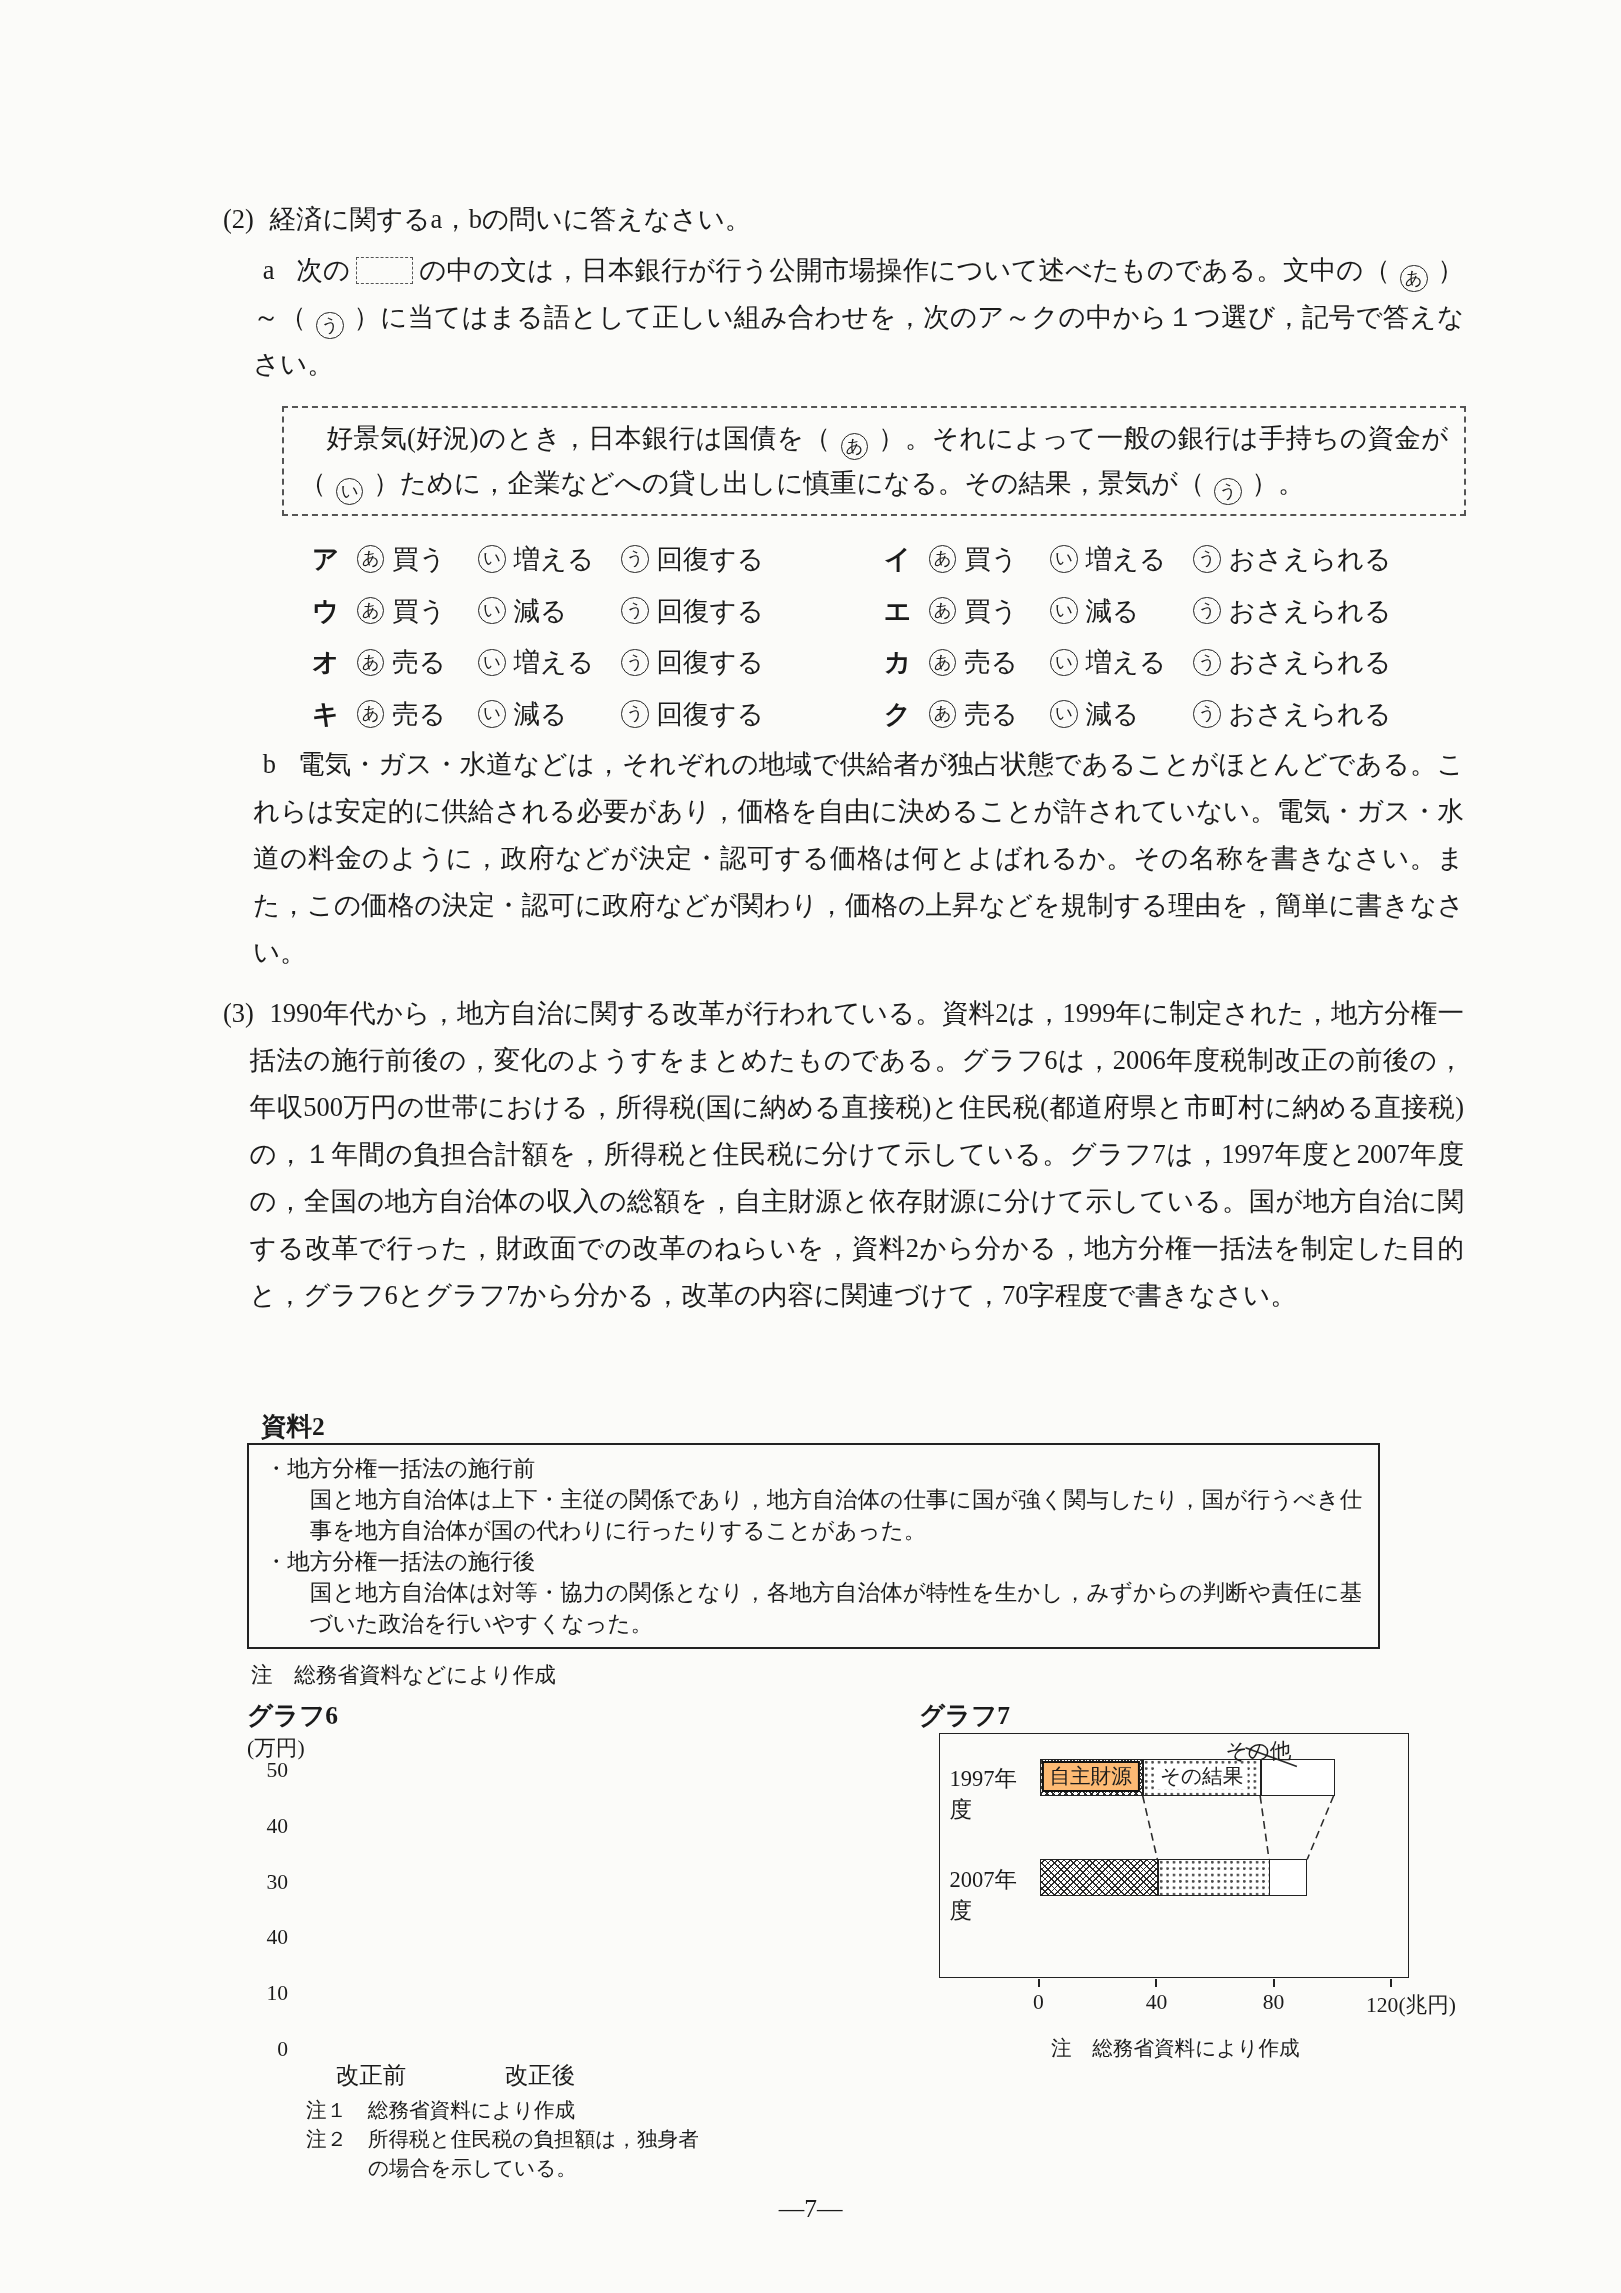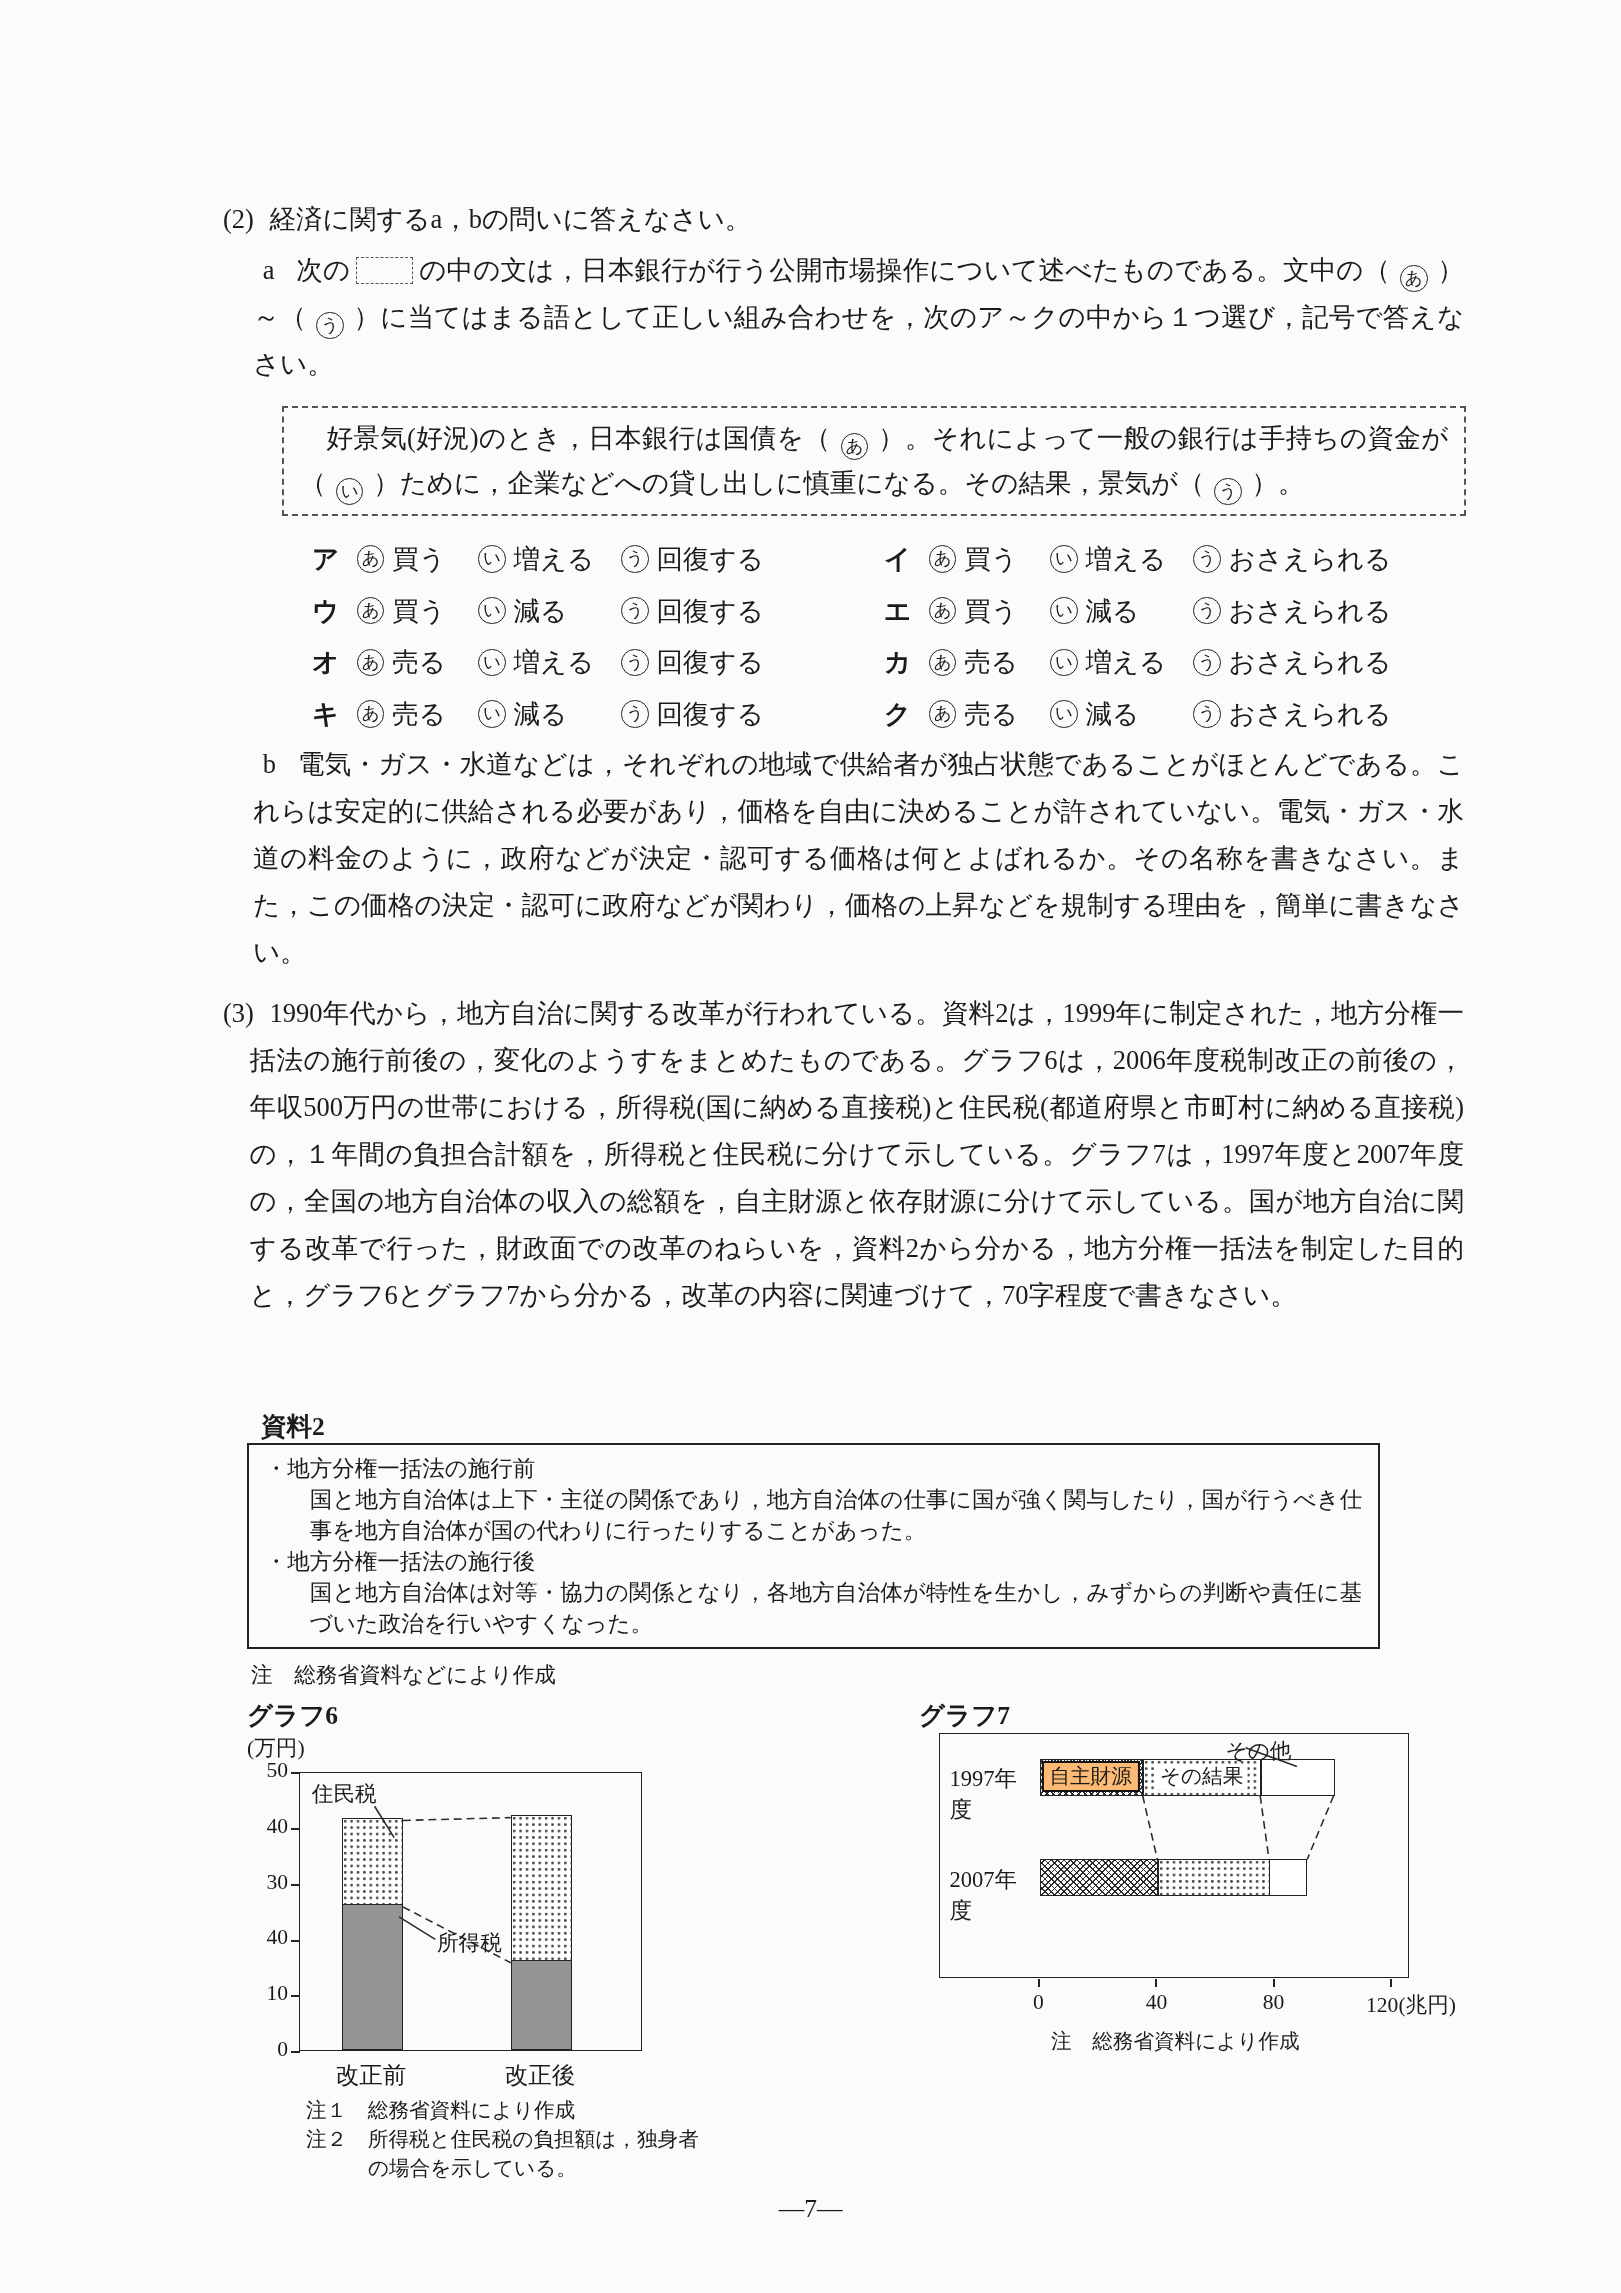--- a/index.html
+++ b/index.html
@@ -75,21 +75,21 @@
   .g7seg { position:absolute; height:37px; border:1.5px solid #222; }
   #g7-svg { position:absolute; left:0; top:0; pointer-events:none; }
   #g7-lab-jishu { position:absolute; border:2.5px solid #111; background:#fdba74; padding:0 5.9px;
                   font-size:20.6px; line-height:26.5px; transform:translateX(-50%); white-space:nowrap; }
   #g7-lab-izon  { position:absolute; background:#fff; padding:0 3.9px; font-size:20.6px; line-height:24.5px;
                   transform:translateX(-50%); white-space:nowrap; }
   #g7-other { position:absolute; left:242px; top:2px;margin-left:44px; }
   .g7-xtick { position:absolute; top:281px; width:2px; height:7.8px; background:#222; }
   .g7-xlab  { position:absolute; top:292px; width:59px; text-align:center; font-size:21.6px; }
   #g7-tick120 { position:absolute; top:292px; font-size:21.6px; }
-  #g7-note { position:absolute; left:132px; top:329px; font-size:20.6px; }
+  #g7-note { position:absolute; left:132px; top:336px; font-size:20.6px; }
 
   #footer { position:absolute; left:0; top:2194px; width:1621px; text-align:center; font-size:25.5px; }
 </style>
 </head>
 <body>
 
 <div id="page">
 
   <p id="q2-intro" class="qtext"><span class="qnum">(2)</span><span>経済に関するa，bの問いに答えなさい。</span></p>
 
@@ -188,44 +188,20 @@
   <div id="graph6">
     <div class="g-title">グラフ6</div>
     <div id="g6-unit">(万円)</div>
     <div id="g6-ylabels">
         <span class="g6-ylab" style="top: 339px;">0</span>
         <span class="g6-ylab" style="top: 283px;">10</span>
         <span class="g6-ylab" style="top: 227px;">40</span>
         <span class="g6-ylab" style="top: 172px;">30</span>
         <span class="g6-ylab" style="top: 116px;">40</span>
         <span class="g6-ylab" style="top: 60px;">50</span>
-      </div>
-    <div id="g6-plot">
-      <div class="g6bar" id="g6-bar0" style="left: 42px; width: 61px; height: 232px;">
-        <div class="upper pat-dots"></div>
-        <div class="lower pat-gray" style="height: 145px;"></div>
-      </div>
-      <div class="g6bar" id="g6-bar1" style="left: 211px; width: 61px; height: 235px;">
-        <div class="upper pat-dots"></div>
-        <div class="lower pat-gray" style="height: 89px;"></div>
-      </div>
-      <svg id="g6-svg" width="343" height="279" viewBox="0 0 350 285">
-          <line x1="105" y1="48.44999999999999" x2="215" y2="45.599999999999966" stroke="#2b2b2b" stroke-width="1.6" stroke-dasharray="8 5"></line>
-          <line x1="105" y1="136.79999999999998" x2="215" y2="193.8" stroke="#2b2b2b" stroke-width="1.6" stroke-dasharray="8 5"></line>
-          <line x1="76" y1="34" x2="96" y2="66" stroke="#2b2b2b" stroke-width="1.6"></line>
-          <line x1="138" y1="170" x2="101" y2="147" stroke="#2b2b2b" stroke-width="1.6"></line>
-        </svg>
-      <div id="g6-lab-up">住民税</div>
-      <div id="g6-lab-low">所得税</div>
-    <i class="g6-tick" style="top: 278px;"></i>
-        <i class="g6-tick" style="top: 222px;"></i>
-        <i class="g6-tick" style="top: 167px;"></i>
-        <i class="g6-tick" style="top: 111px;"></i>
-        <i class="g6-tick" style="top: 55px;"></i>
-        <i class="g6-tick" style="top: -1px;"></i>
       </div>
     <div class="g6-cat" id="g6-cat0">改正前</div>
     <div class="g6-cat" id="g6-cat1">改正後</div>
     <div id="g6-note1">注１　総務省資料により作成</div>
     <div id="g6-note2">注２　所得税と住民税の負担額は，独身者の場合を示している。</div>
   </div>
 
   <div id="graph7">
     <div class="g-title">グラフ7</div>
     <div id="g7-box">

